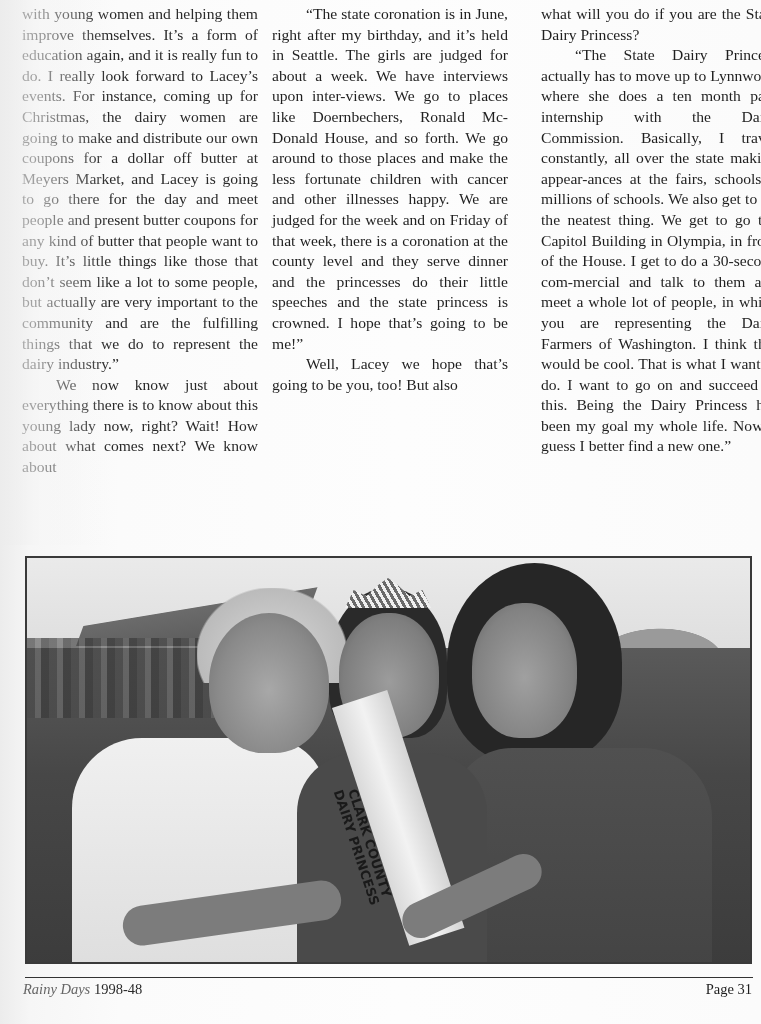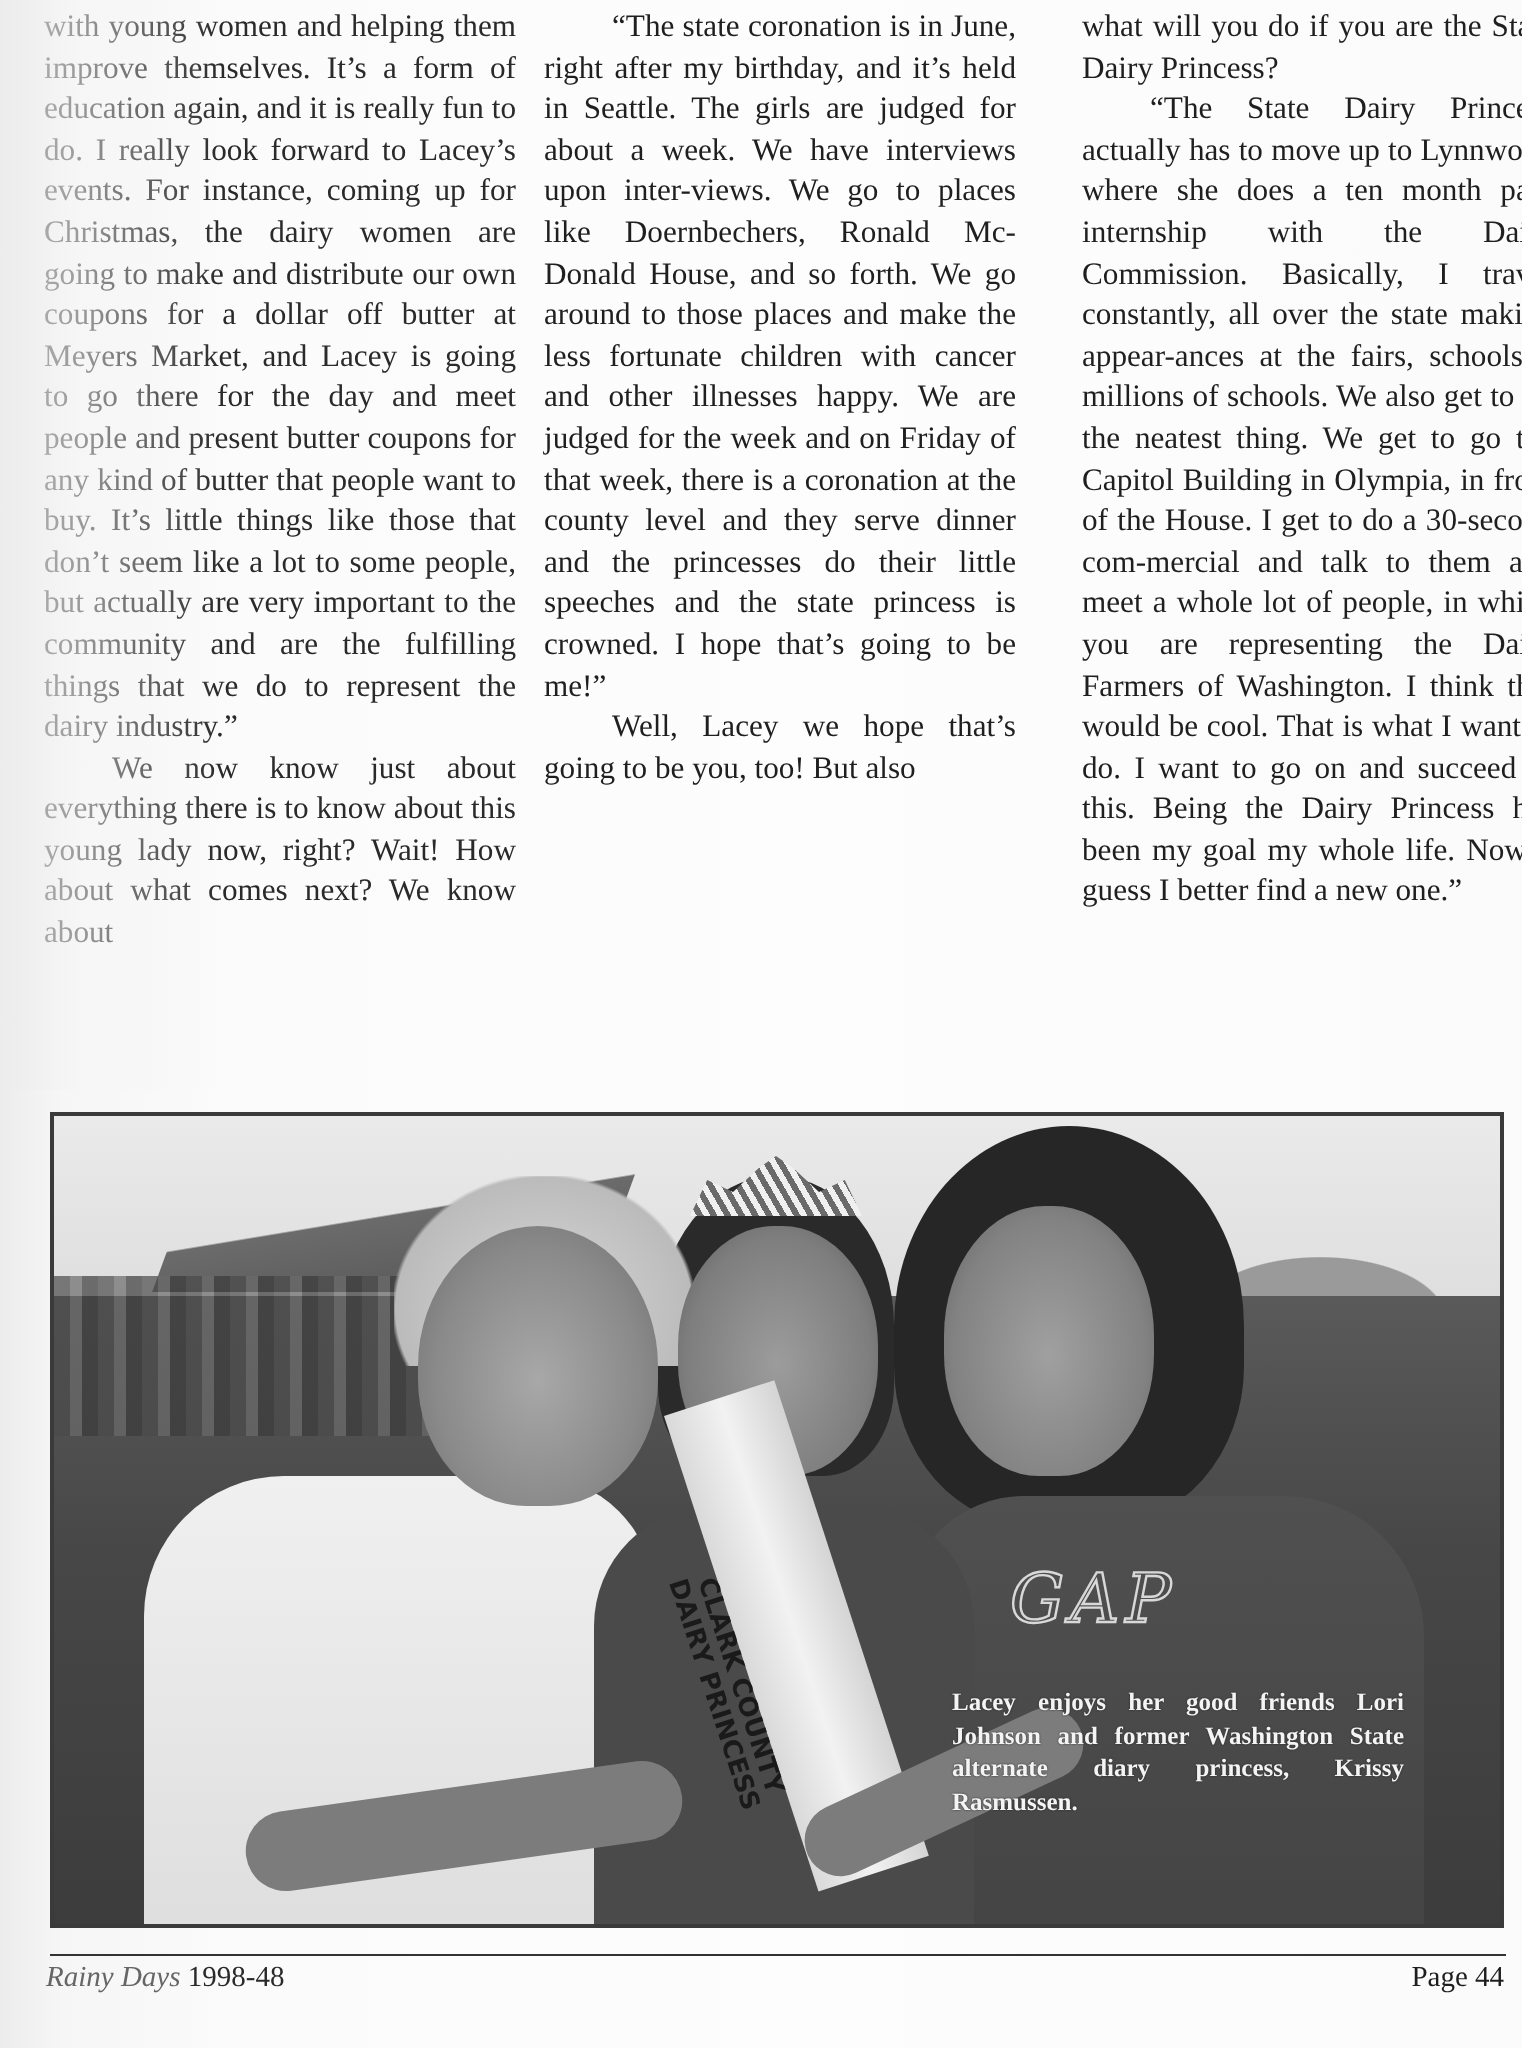--- a/index.html
+++ b/index.html
@@ -136,26 +136,24 @@
   <div class="p2-head"></div>
   <div class="p3-head"></div>
   <div class="tiara"></div>
 
   <div class="sash"></div>
   <div class="sash-text">
     <div>CLARK COUNTY</div>
     <div>DAIRY PRINCESS</div>
   </div>
 
-  <div class="gap-logo">GAP</div>
 
   <div class="arm" style="left:95px; top:335px; width:220px; height:40px; transform:rotate(-8deg);"></div>
   <div class="arm" style="left:370px; top:320px; width:150px; height:36px; transform:rotate(-25deg);"></div>
 
-  <div class="caption">Lacey enjoys her good friends Lori Johnson and former Washington State alternate diary princess, Krissy Rasmussen.</div>
 </div>
 
 <div id="footer-rule"></div>
 <div id="footer-left">
   <span class="mag">Rainy Days</span>
   <span>1998-48</span>
 </div>
-<div id="footer-right">Page 44</div>
+<div id="footer-right">Page 31</div>
 
 </body></html>

